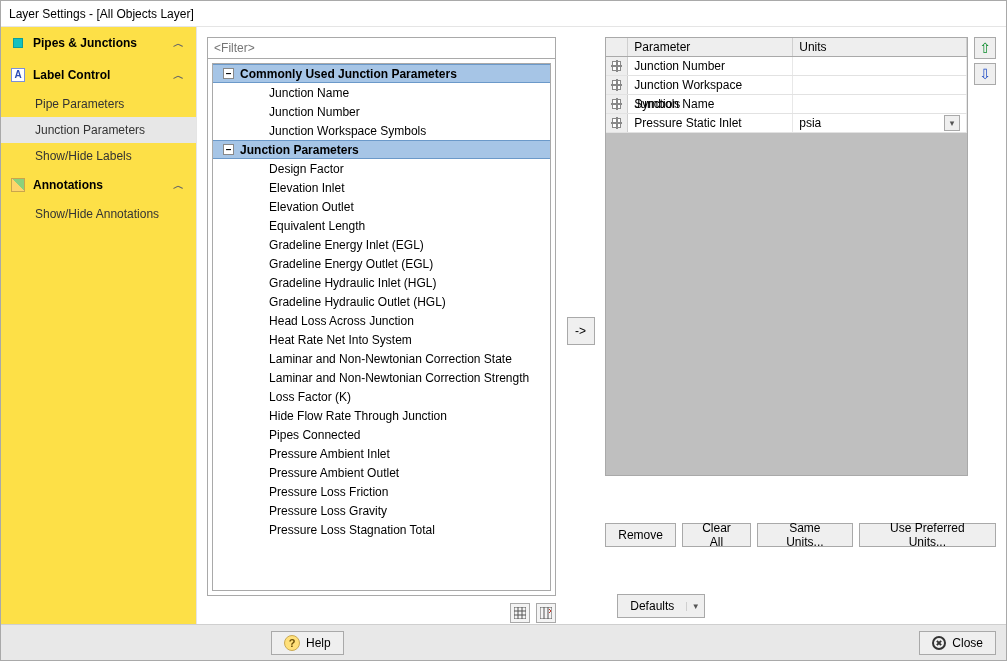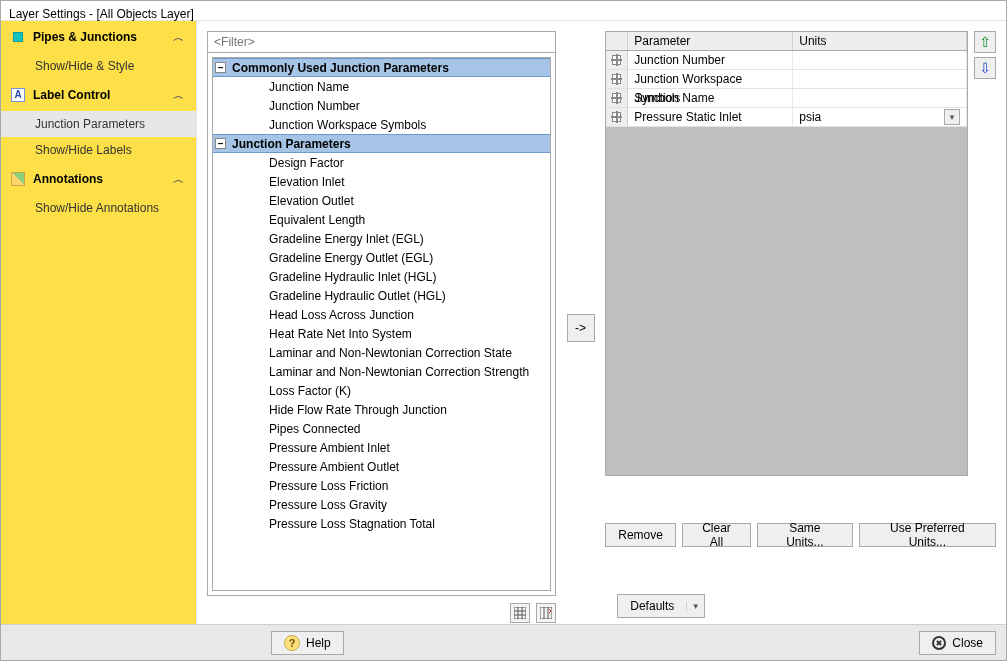--- a/index.html
+++ b/index.html
@@ -12,21 +12,21 @@
     width: 1007px; height: 661px;
     overflow: hidden;
   }
   .window {
     width: 1007px; height: 661px;
     border: 1px solid #a9a9a9;
     background: #fff;
     display: flex; flex-direction: column;
   }
   .titlebar {
-    height: 20px; line-height: 26px;
+    height: 26px; line-height: 26px;
     padding: 0 8px;
     font-size: 12px;
     border-bottom: 1px solid #e5e5e5;
   }
   .body {
     flex: 1 1 auto;
     display: flex;
     overflow: hidden;
   }
   
@@ -116,21 +116,21 @@
     overflow: hidden;
     position: relative;
     background: #fff;
   }
   .tree {
     position: absolute; inset: 0;
     overflow-y: auto;
   }
   .tree-row {
     height: 19px; line-height: 19px;
-    padding-left: 2px;
+    padding-left: 10px;
     font-size: 12px;
     white-space: nowrap;
     border-top: 1px solid transparent;
   }
   .tree-row.group {
     background: #a6c5e6;
     font-weight: 700;
     border-top: 1px solid #6b99c9;
     border-bottom: 1px solid #6b99c9;
   }
@@ -328,30 +328,30 @@
 
     <div class="sidebar">
 
       <div class="side-group-header">
         <span class="side-icon">
             <span class="sq-cyan"></span>
           </span>
         <span>Pipes &amp; Junctions</span>
         <span class="chev">︿</span>
       </div>
-      <div class="side-item">
-        <span>Show/Hide &amp; Style</span>
-      </div>
 
       <div class="side-group-header">
         <span class="side-icon">
             <span class="letter-a">A</span>
           </span>
         <span>Label Control</span>
         <span class="chev">︿</span>
+      </div>
+      <div class="side-item">
+        <span>Pipe Parameters</span>
       </div>
       <div class="side-item selected">
         <span>Junction Parameters</span>
       </div>
       <div class="side-item">
         <span>Show/Hide Labels</span>
       </div>
 
       <div class="side-group-header">
         <span class="side-icon">

